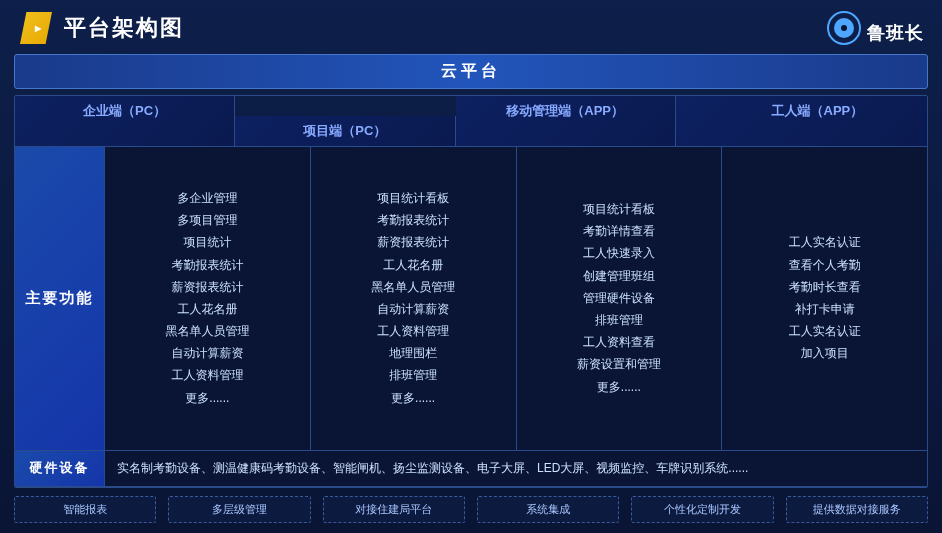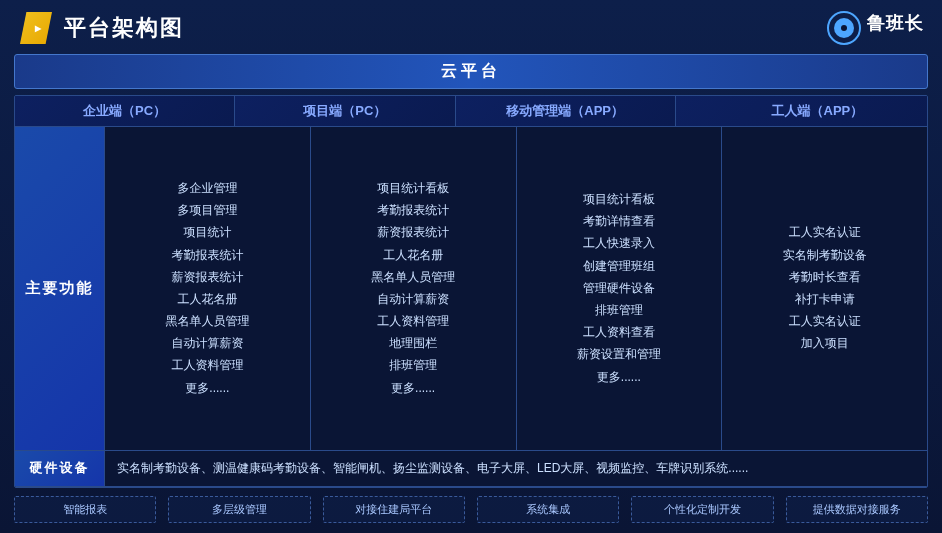--- a/index.html
+++ b/index.html
@@ -35,21 +35,21 @@
       gap: 10px;
     }
     .page-title {
       color: #ffffff;
       font-size: 22px;
       font-weight: bold;
       letter-spacing: 2px;
     }
     .brand-logo {
       display: flex;
-      align-items: flex-start;
+      align-items: flex-end;
       gap: 6px;
     }
     .brand-circle {
       width: 34px;
       height: 34px;
       border-radius: 50%;
       border: 2px solid #4da6ff;
       background: transparent;
       display: flex;
       align-items: center;
@@ -123,20 +123,21 @@
       min-width: 90px;
       max-width: 90px;
     }
     .col-header-enterprise {
       background: linear-gradient(135deg, #0d2060 0%, #0a1a50 100%);
       color: #88aaff;
     }
     .col-header-project {
       background: linear-gradient(135deg, #0d2060 0%, #0a1a50 100%);
       color: #88aaff;
+      margin-top: 20px;
     }
     .col-header-mobile {
       background: linear-gradient(135deg, #0d2060 0%, #0a1a50 100%);
       color: #88aaff;
     }
     .col-header-worker {
       background: linear-gradient(135deg, #0d2060 0%, #0a1a50 100%);
       color: #88aaff;
       padding-left: 36px;
     }
@@ -321,21 +322,21 @@
           <span class="col-content-item">工人快速录入</span>
           <span class="col-content-item">创建管理班组</span>
           <span class="col-content-item">管理硬件设备</span>
           <span class="col-content-item">排班管理</span>
           <span class="col-content-item">工人资料查看</span>
           <span class="col-content-item">薪资设置和管理</span>
           <span class="col-content-item">更多......</span>
         </div>
       <div class="col-content" id="worker-col">
           <span class="col-content-item">工人实名认证</span>
-          <span class="col-content-item">实名制考勤设备</span>
+          <span class="col-content-item">查看个人考勤</span>
           <span class="col-content-item">考勤时长查看</span>
           <span class="col-content-item">补打卡申请</span>
           <span class="col-content-item">工人实名认证</span>
           <span class="col-content-item">加入项目</span>
         </div>
     </div>
 
     <div class="hardware-row">
       <div class="hardware-label">硬件设备</div>
       <div class="hardware-content">实名制考勤设备、测温健康码考勤设备、智能闸机、扬尘监测设备、电子大屏、LED大屏、视频监控、车牌识别系统......</div>

